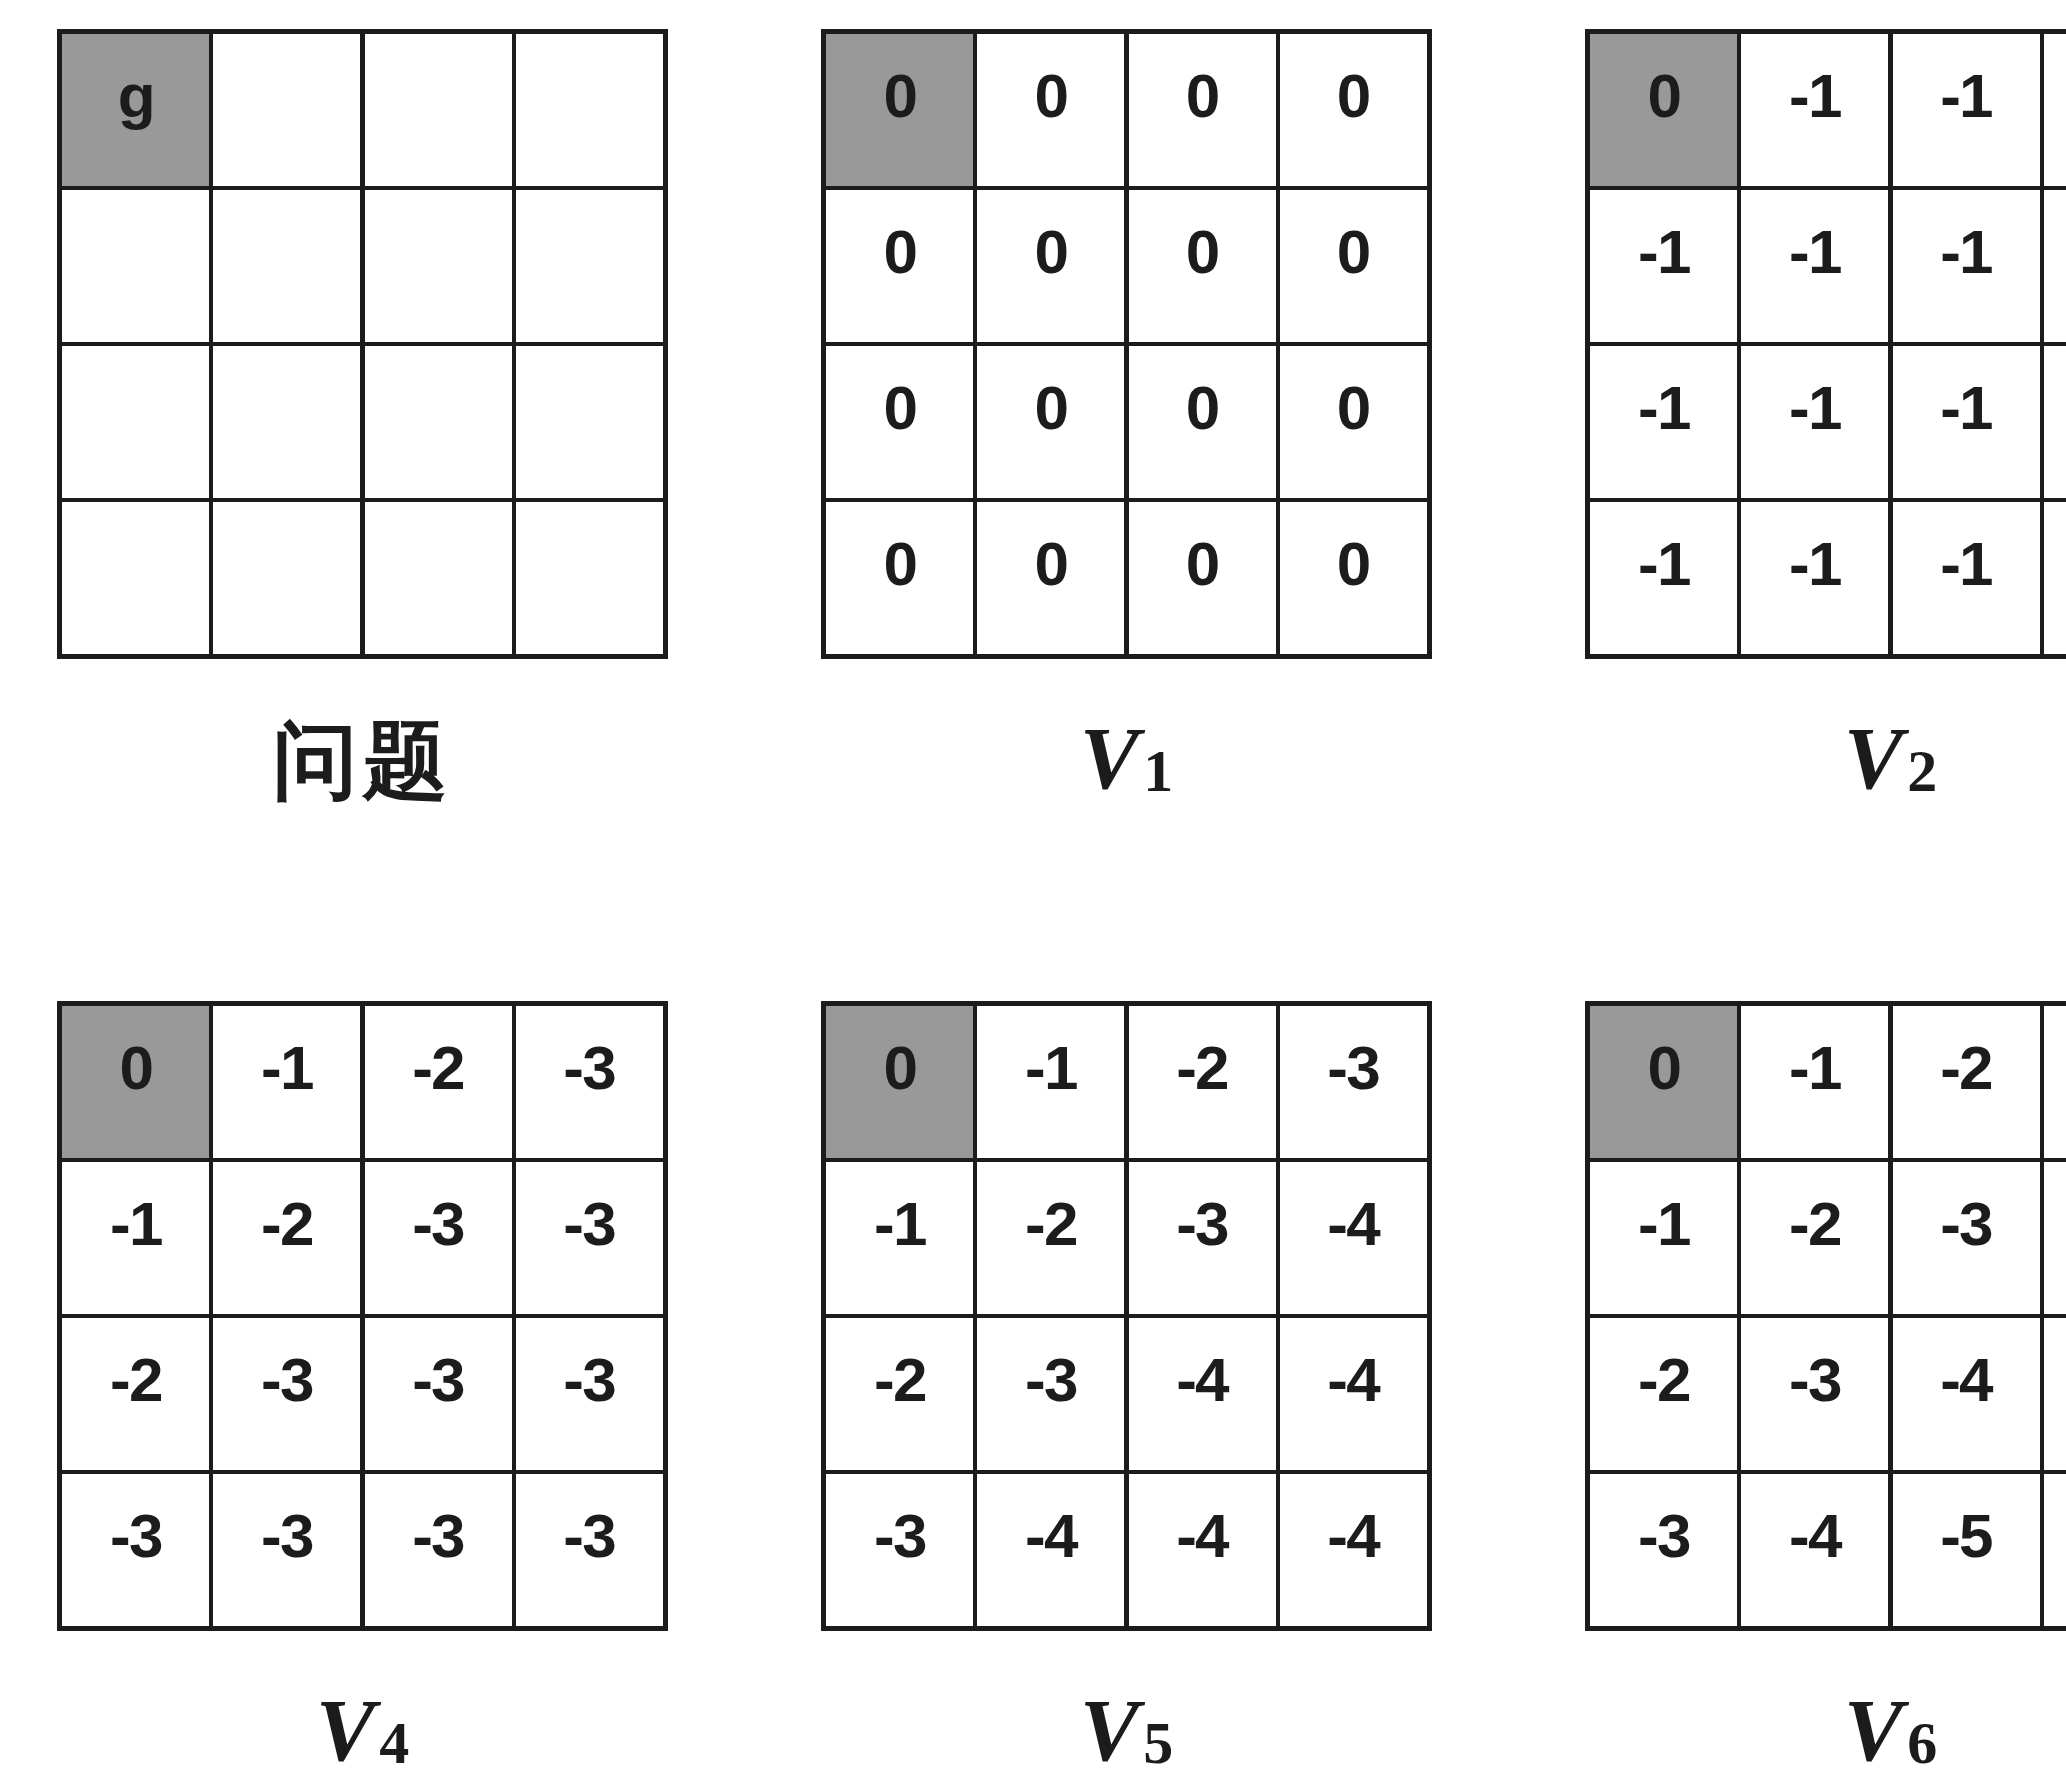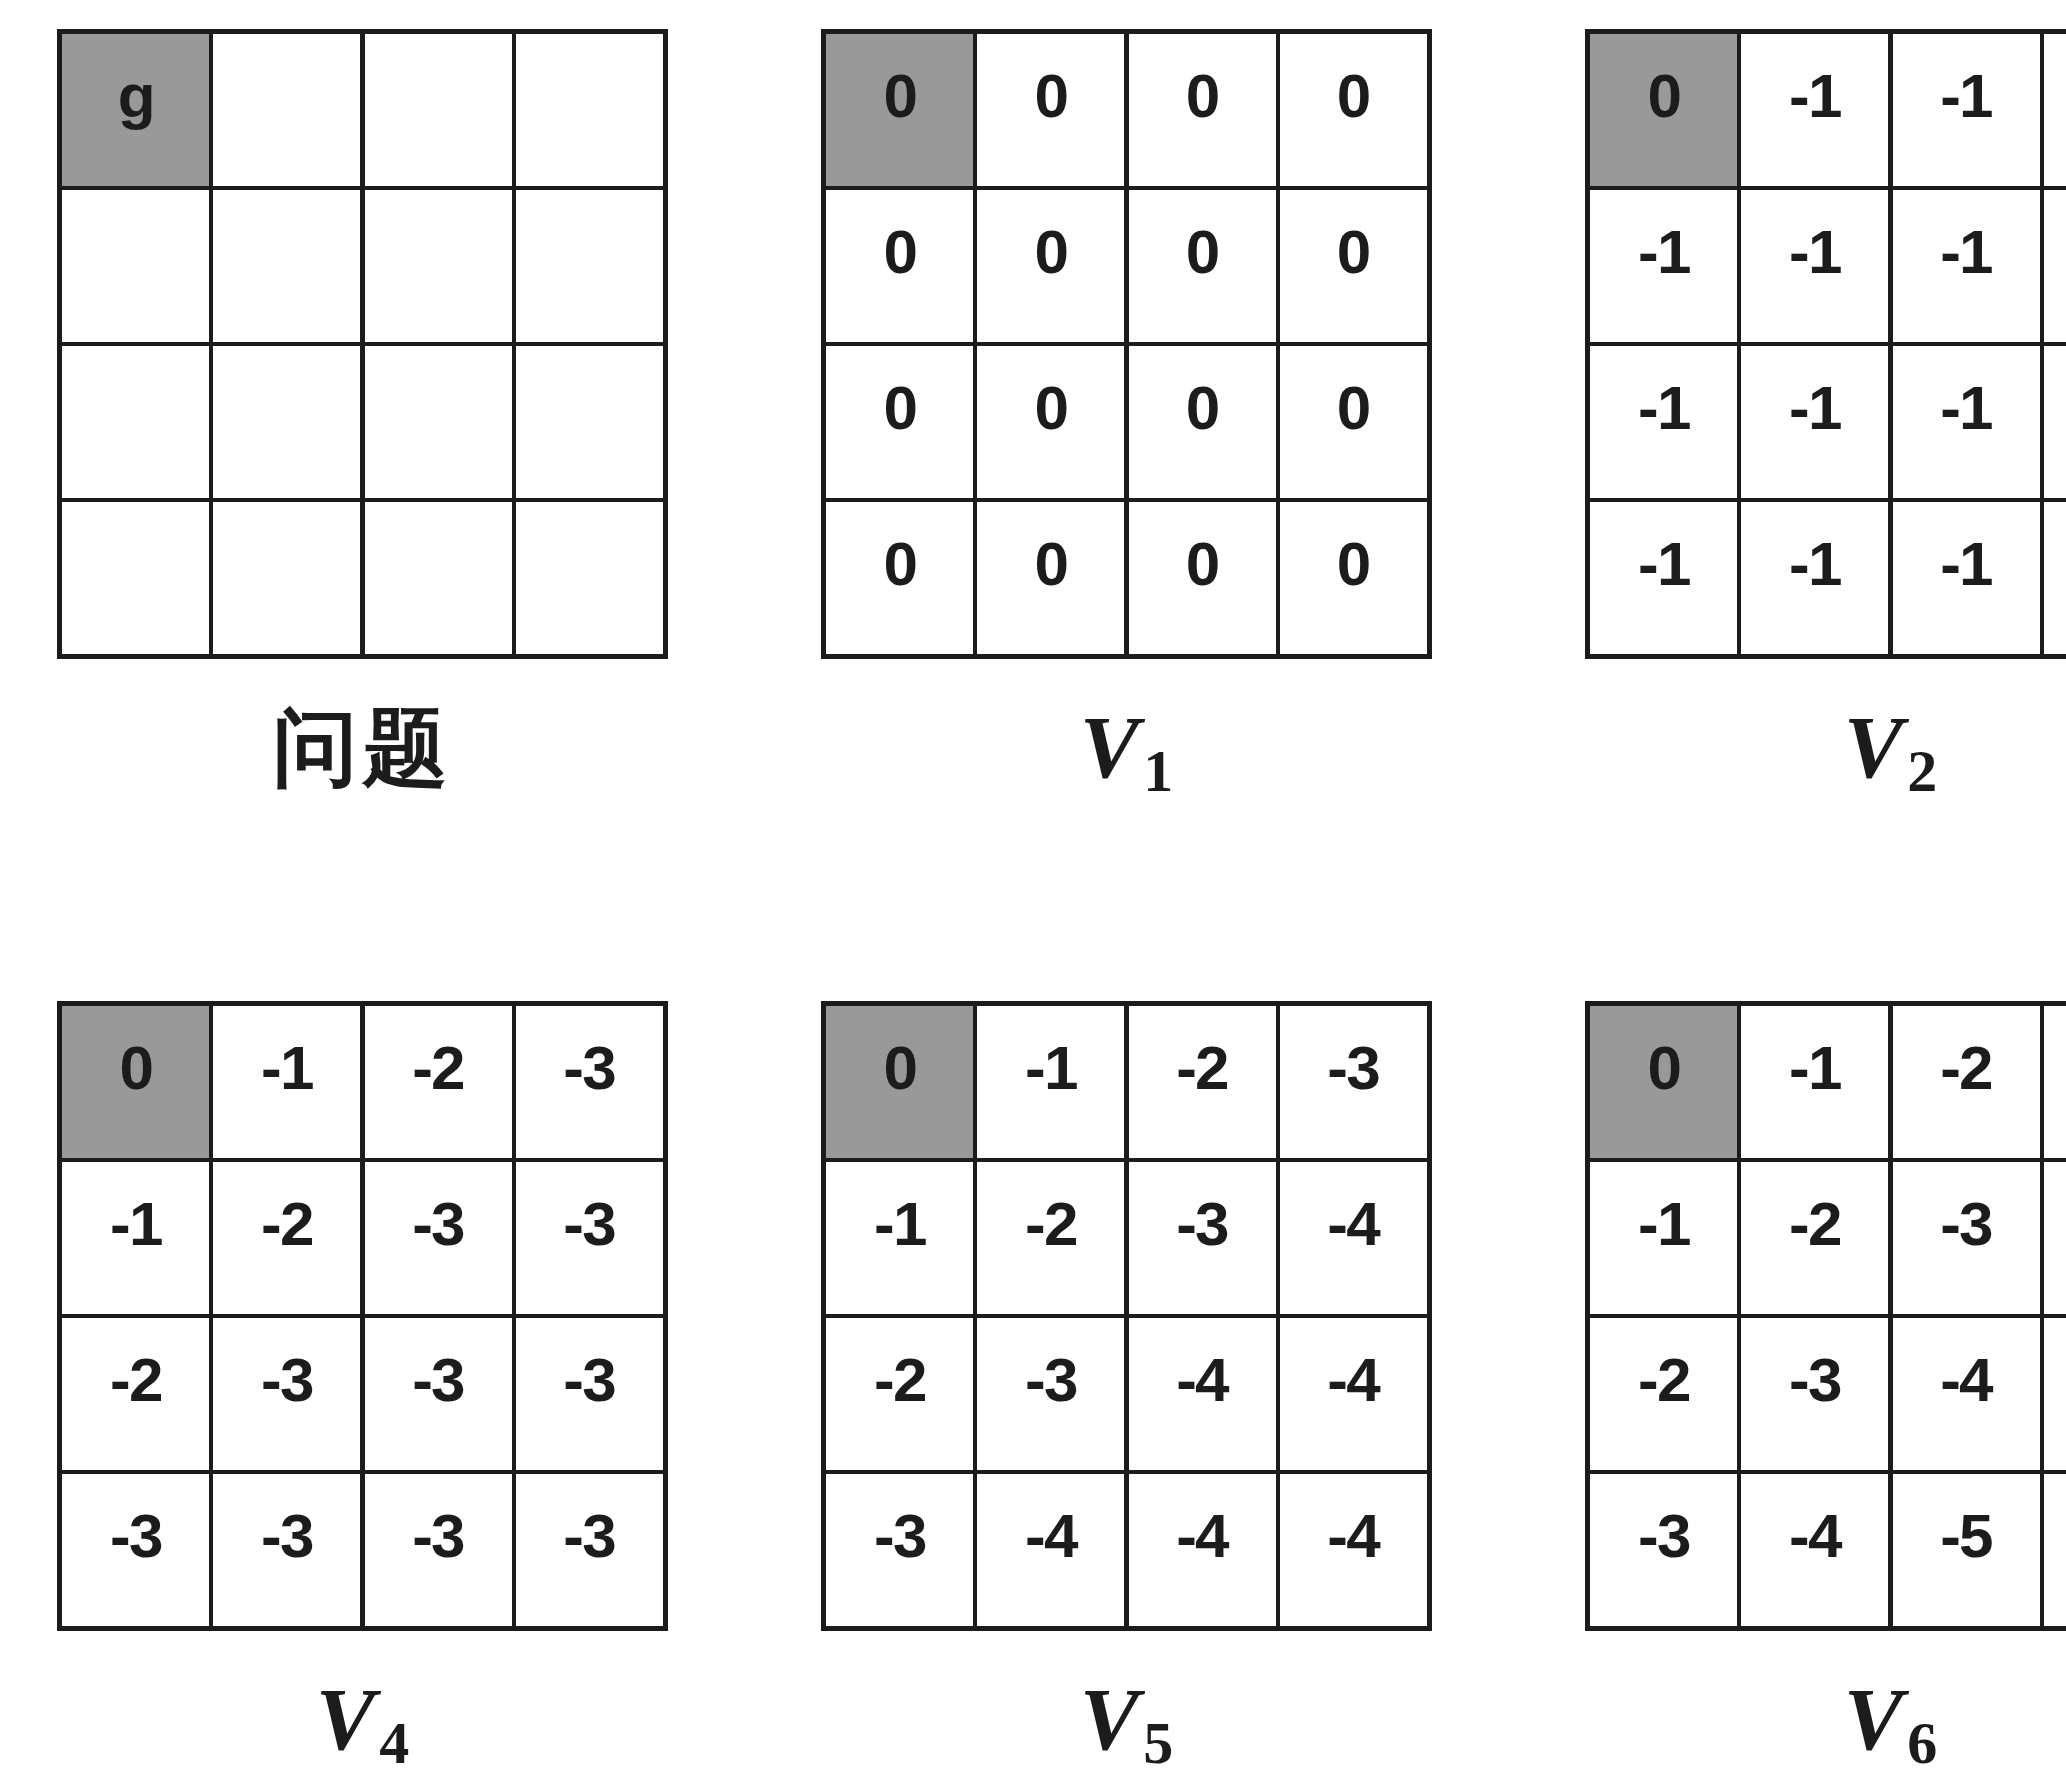--- a/index.html
+++ b/index.html
@@ -49,21 +49,21 @@
     font-size: 62px;
     font-weight: 600;
     letter-spacing: -1.7px;
     color: var(--text);
   }
   .cell.goal { background: var(--goal-cell-bg); }
   .label {
     margin-top: 29px;
     height: 120px;
     display: flex;
-    align-items: center;
+    align-items: flex-end;
     justify-content: center;
     font-weight: bold;
     color: var(--text);
   }
   .label .cjk-text {
     font-family: "Liberation Serif", "DejaVu Serif", serif;
     font-size: 85px;
     font-weight: bold;
     letter-spacing: 5px;
     line-height: 1.1;

